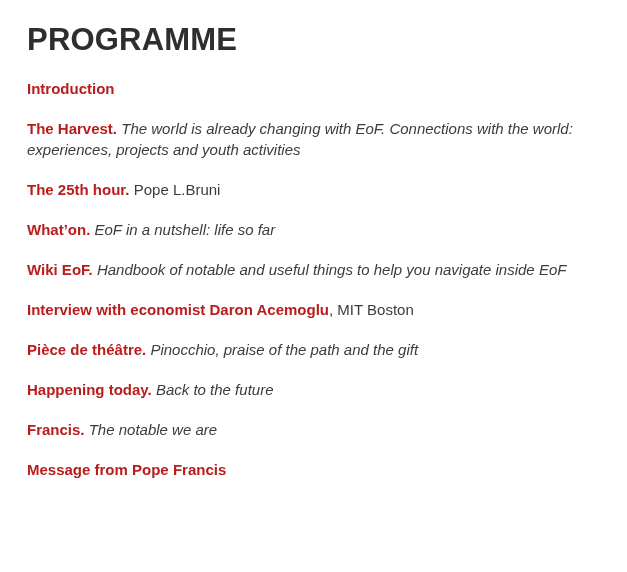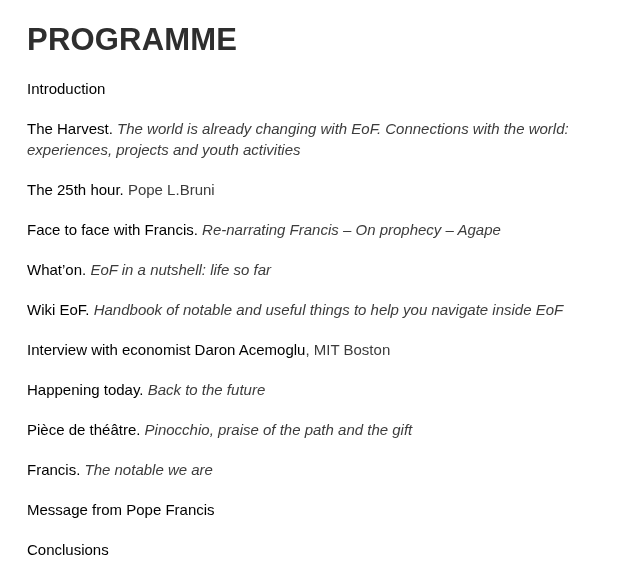--- a/index.html
+++ b/index.html
@@ -41,22 +41,22 @@
   .line {
     font-size: 15px;
     line-height: 21px;
     margin: 0 0 19px 0;
     color: #3c3c3c;
   }
   .line:last-child {
     margin-bottom: 0;
   }
   .lead {
-    font-weight: normal;
-    color: #000000;
+    font-weight: bold;
+    color: #b91c1c;
   }
   .desc {
     font-style: italic;
     color: #3c3c3c;
   }
   .plain {
     color: #3c3c3c;
   }
 </style>
 </head>
@@ -75,56 +75,49 @@
     <p class="line">
       <span class="lead">The Harvest.</span>
       <span class="desc">The world is already changing with EoF. Connections with the world: experiences, projects and youth activities</span>
     </p>
 
     <p class="line">
       <span class="lead">The 25th hour.</span>
       <span class="plain">Pope L.Bruni</span>
     </p>
 
-    <p class="line">
-      <span class="lead">Face to face with Francis.</span>
-      <span class="desc">Re-narrating Francis – On prophecy – Agape</span>
-    </p>
 
     <p class="line">
       <span class="lead">What’on.</span>
       <span class="desc">EoF in a nutshell: life so far</span>
     </p>
 
     <p class="line">
       <span class="lead">Wiki EoF.</span>
       <span class="desc">Handbook of notable and useful things to help you navigate inside EoF</span>
     </p>
 
     <p class="line">
       <span class="lead">Interview with economist Daron Acemoglu</span><span class="plain">, MIT Boston</span>
     </p>
 
     <p class="line">
-      <span class="lead">Happening today.</span>
-      <span class="desc">Back to the future</span>
+      <span class="lead">Pièce de théâtre.</span>
+      <span class="desc">Pinocchio, praise of the path and the gift</span>
     </p>
 
     <p class="line">
-      <span class="lead">Pièce de théâtre.</span>
-      <span class="desc">Pinocchio, praise of the path and the gift</span>
+      <span class="lead">Happening today.</span>
+      <span class="desc">Back to the future</span>
     </p>
 
     <p class="line">
       <span class="lead">Francis.</span>
       <span class="desc">The notable we are</span>
     </p>
 
     <p class="line">
       <span class="lead">Message from Pope Francis</span>
     </p>
 
-    <p class="line">
-      <span class="lead">Conclusions</span>
-    </p>
 
   </div>
 </div>
 
 </body></html>

